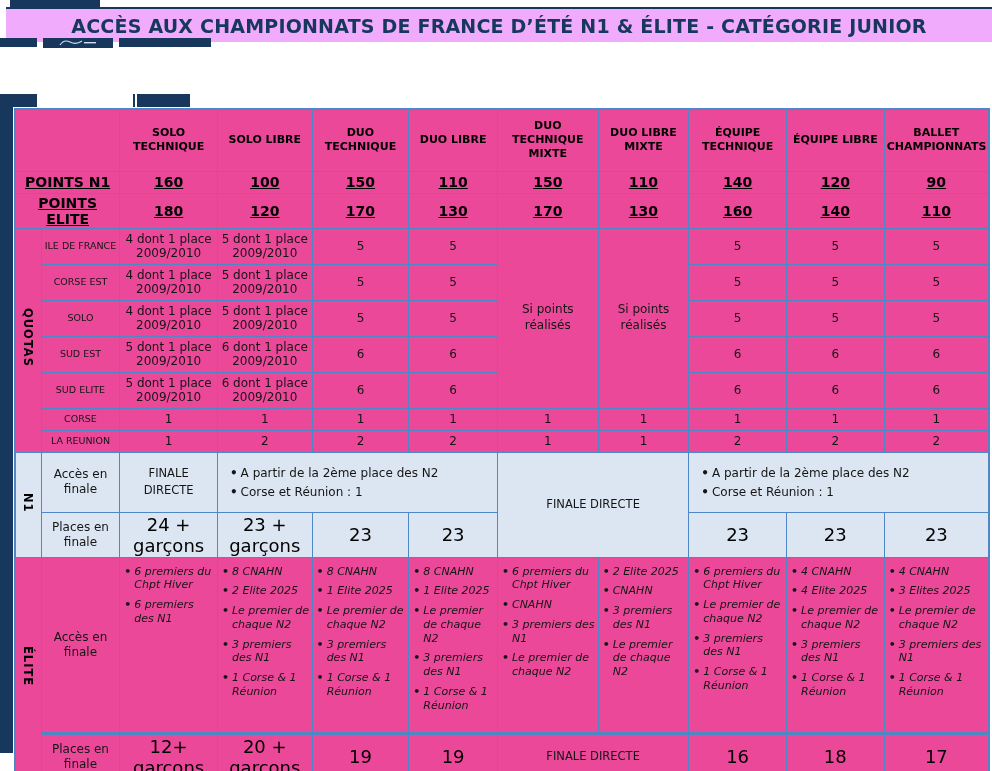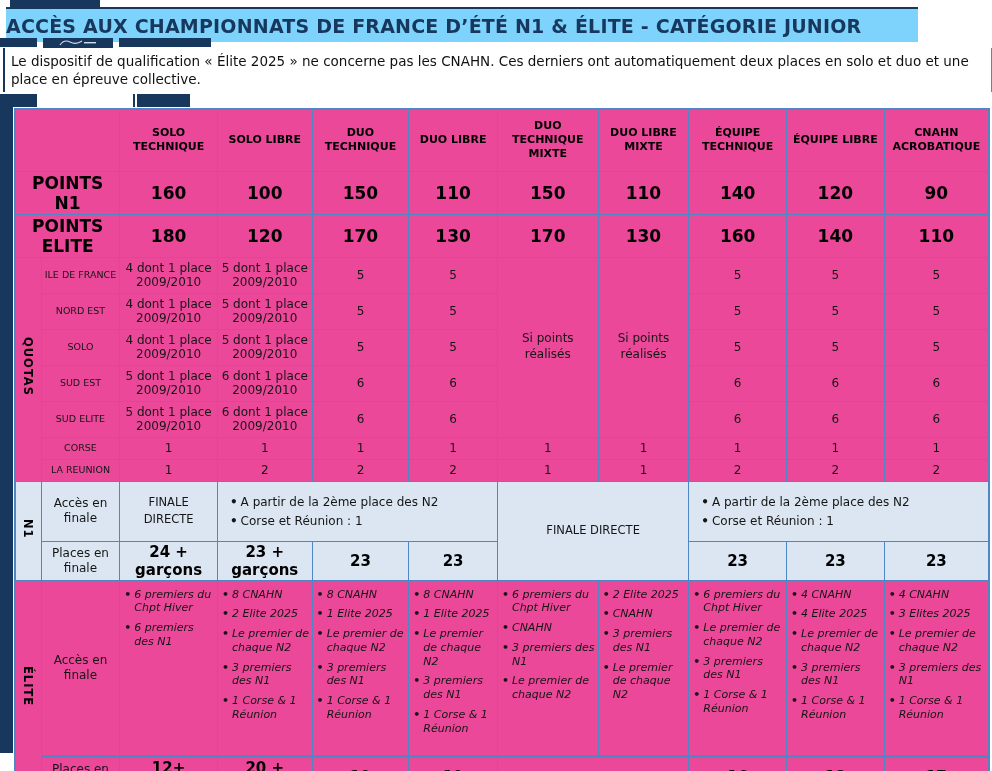--- a/index.html
+++ b/index.html
@@ -1,44 +1,44 @@
 <!DOCTYPE html>
 <html><head>
 <meta charset="utf-8">
 <style>
   html,body{margin:0;padding:0;background:#fff;}
   .page{position:relative;width:992px;height:771px;background:#fff;overflow:hidden;
         font-family:"DejaVu Sans",sans-serif;color:#151515;}
   
   .navy{background:#17375d;position:absolute;}
-  .title-band{position:absolute;left:6px;top:7px;width:912px;height:33px;background:#7dd3fc;
-              border-top:2px solid #17375d;display:flex;align-items:center;justify-content:flex-start;}
+  .title-band{position:absolute;left:6px;top:7px;width:986px;height:33px;background:#f0abfc;
+              border-top:2px solid #17375d;display:flex;align-items:center;justify-content:center;}
   .title-band h1{margin:0;font-size:19px;font-weight:bold;color:#17375d;letter-spacing:.2px;white-space:nowrap;}
   .notice-box{position:absolute;left:3px;top:48px;width:986px;height:44px;
               border-left:2px solid #17375d;border-right:1px solid #4f87c5;background:#fff;}
   .notice-box p{margin:4px 6px;font-size:13.5px;line-height:1.35;color:#111;}
   
   .tbl-wrap{position:absolute;left:14px;top:108px;}
   table{border-collapse:collapse;table-layout:fixed;width:976px;background:#ec4899;}
   td,th{border:1.6px solid #4f87c5;text-align:center;vertical-align:middle;padding:1px 2px;overflow:hidden;}
   table{border:2.5px solid #4f87c5;}
   .hdr{font-weight:bold;font-size:11px;line-height:1.3;color:#000;}
-  .pts{font-weight:bold;font-size:17px;color:#000;}
+  .pts{font-weight:bold;font-size:14px;color:#000;text-decoration:underline;}
   .region{font-size:9.5px;line-height:1.25;}
   .qtxt{font-size:12px;line-height:1.2;margin-left:40px;}
   .qnum{font-size:12px;}
   .sip{font-size:12px;line-height:1.3;}
   .h62{height:62px}.h22{height:22px}.h36{height:36px}.h24{height:22px}
   .h60{height:60px}.h34{height:34px}.h176{height:176px}
   .n1row td{background:#dce6f2;}
   .vert{writing-mode:vertical-rl;display:inline-block;font-weight:bold;font-size:11.5px;
         letter-spacing:1px;color:#000;}
   .fd{font-size:11.5px;line-height:1.5;}
   .acc-label{font-size:12px;line-height:1.25;}
-  .bold{font-weight:bold;font-size:15px;color:#000;}
+  .bold{font-weight:normal;font-size:18px;color:#000;}
   .bullets{text-align:left;vertical-align:middle;padding:4px 4px 4px 12px;font-size:12px;}
   .bullets .bullet{margin:5px 0;}
   .elite-cell{text-align:left;vertical-align:top;padding:7px 2px 4px 4px;font-size:11px;
               font-style:italic;line-height:1.25;}
   .elite-cell .bullet{margin-bottom:6px;}
   .bullet{display:flex;gap:3px;align-items:flex-start;}
   .b-dot{flex:0 0 auto;font-weight:bold;}
   .elite-places td{border-top:3px solid #4f87c5;}
   
   .logo-blk{display:flex;align-items:center;justify-content:center;}
@@ -55,23 +55,20 @@
 
   <div class="navy" style="left:0;top:38px;width:37px;height:9px"></div>
   <div class="navy logo-blk" style="left:43px;top:38px;width:70px;height:10px">
     <svg width="40" height="8" viewBox="0 0 40 8">
       <path d="M2 6 Q6 0 12 3 Q18 6 24 2" stroke="#cfe0f0" stroke-width="1.2" fill="none"></path>
       <rect x="26" y="3" width="12" height="1.4" fill="#cfe0f0"></rect>
     </svg>
   </div>
   <div class="navy" style="left:119px;top:38px;width:92px;height:9px"></div>
 
-  <div class="notice-box">
-    <p>Le dispositif de qualification « Élite 2025 » ne concerne pas les CNAHN. Ces derniers ont automatiquement deux places en solo et duo et une place en épreuve collective.</p>
-  </div>
 
   <div class="navy" style="left:0;top:94px;width:37px;height:13px"></div>
   <div class="navy" style="left:133px;top:94px;width:2px;height:13px"></div>
   <div class="navy" style="left:137px;top:94px;width:53px;height:13px"></div>
   <div class="navy" style="left:0;top:94px;width:13px;height:659px"></div>
   <div class="navy" style="left:18px;top:762px;width:172px;height:9px"></div>
 
   <div class="tbl-wrap">
     <table>
       <colgroup>
@@ -92,21 +89,21 @@
           <tr class="h62">
         <td colspan="2"></td>
         <th class="hdr">SOLO TECHNIQUE</th>
         <th class="hdr">SOLO LIBRE</th>
         <th class="hdr">DUO TECHNIQUE</th>
         <th class="hdr">DUO LIBRE</th>
         <th class="hdr">DUO TECHNIQUE MIXTE</th>
         <th class="hdr">DUO LIBRE MIXTE</th>
         <th class="hdr">ÉQUIPE TECHNIQUE</th>
         <th class="hdr">ÉQUIPE LIBRE</th>
-        <th class="hdr">CNAHN ACROBATIQUE</th>
+        <th class="hdr">BALLET CHAMPIONNATS</th>
       </tr>
 
       <tr class="h22">
         <td colspan="2" class="pts">POINTS N1</td>
         <td class="pts">160</td>
         <td class="pts">100</td>
         <td class="pts">150</td>
         <td class="pts">110</td>
         <td class="pts">150</td>
         <td class="pts">110</td>
@@ -136,21 +133,21 @@
         <td class="qnum">5</td>
         <td class="qnum">5</td>
         <td rowspan="5" class="sip">Si points réalisés</td>
         <td rowspan="5" class="sip">Si points réalisés</td>
         <td class="qnum">5</td>
         <td class="qnum">5</td>
         <td class="qnum">5</td>
       </tr>
 
       <tr class="h36">
-        <td class="region">NORD EST</td>
+        <td class="region">CORSE EST</td>
         <td class="qtxt">4 dont 1 place 2009/2010</td>
         <td class="qtxt">5 dont 1 place 2009/2010</td>
         <td class="qnum">5</td>
         <td class="qnum">5</td>
         <td class="qnum">5</td>
         <td class="qnum">5</td>
         <td class="qnum">5</td>
       </tr>
 
       <tr class="h36">

